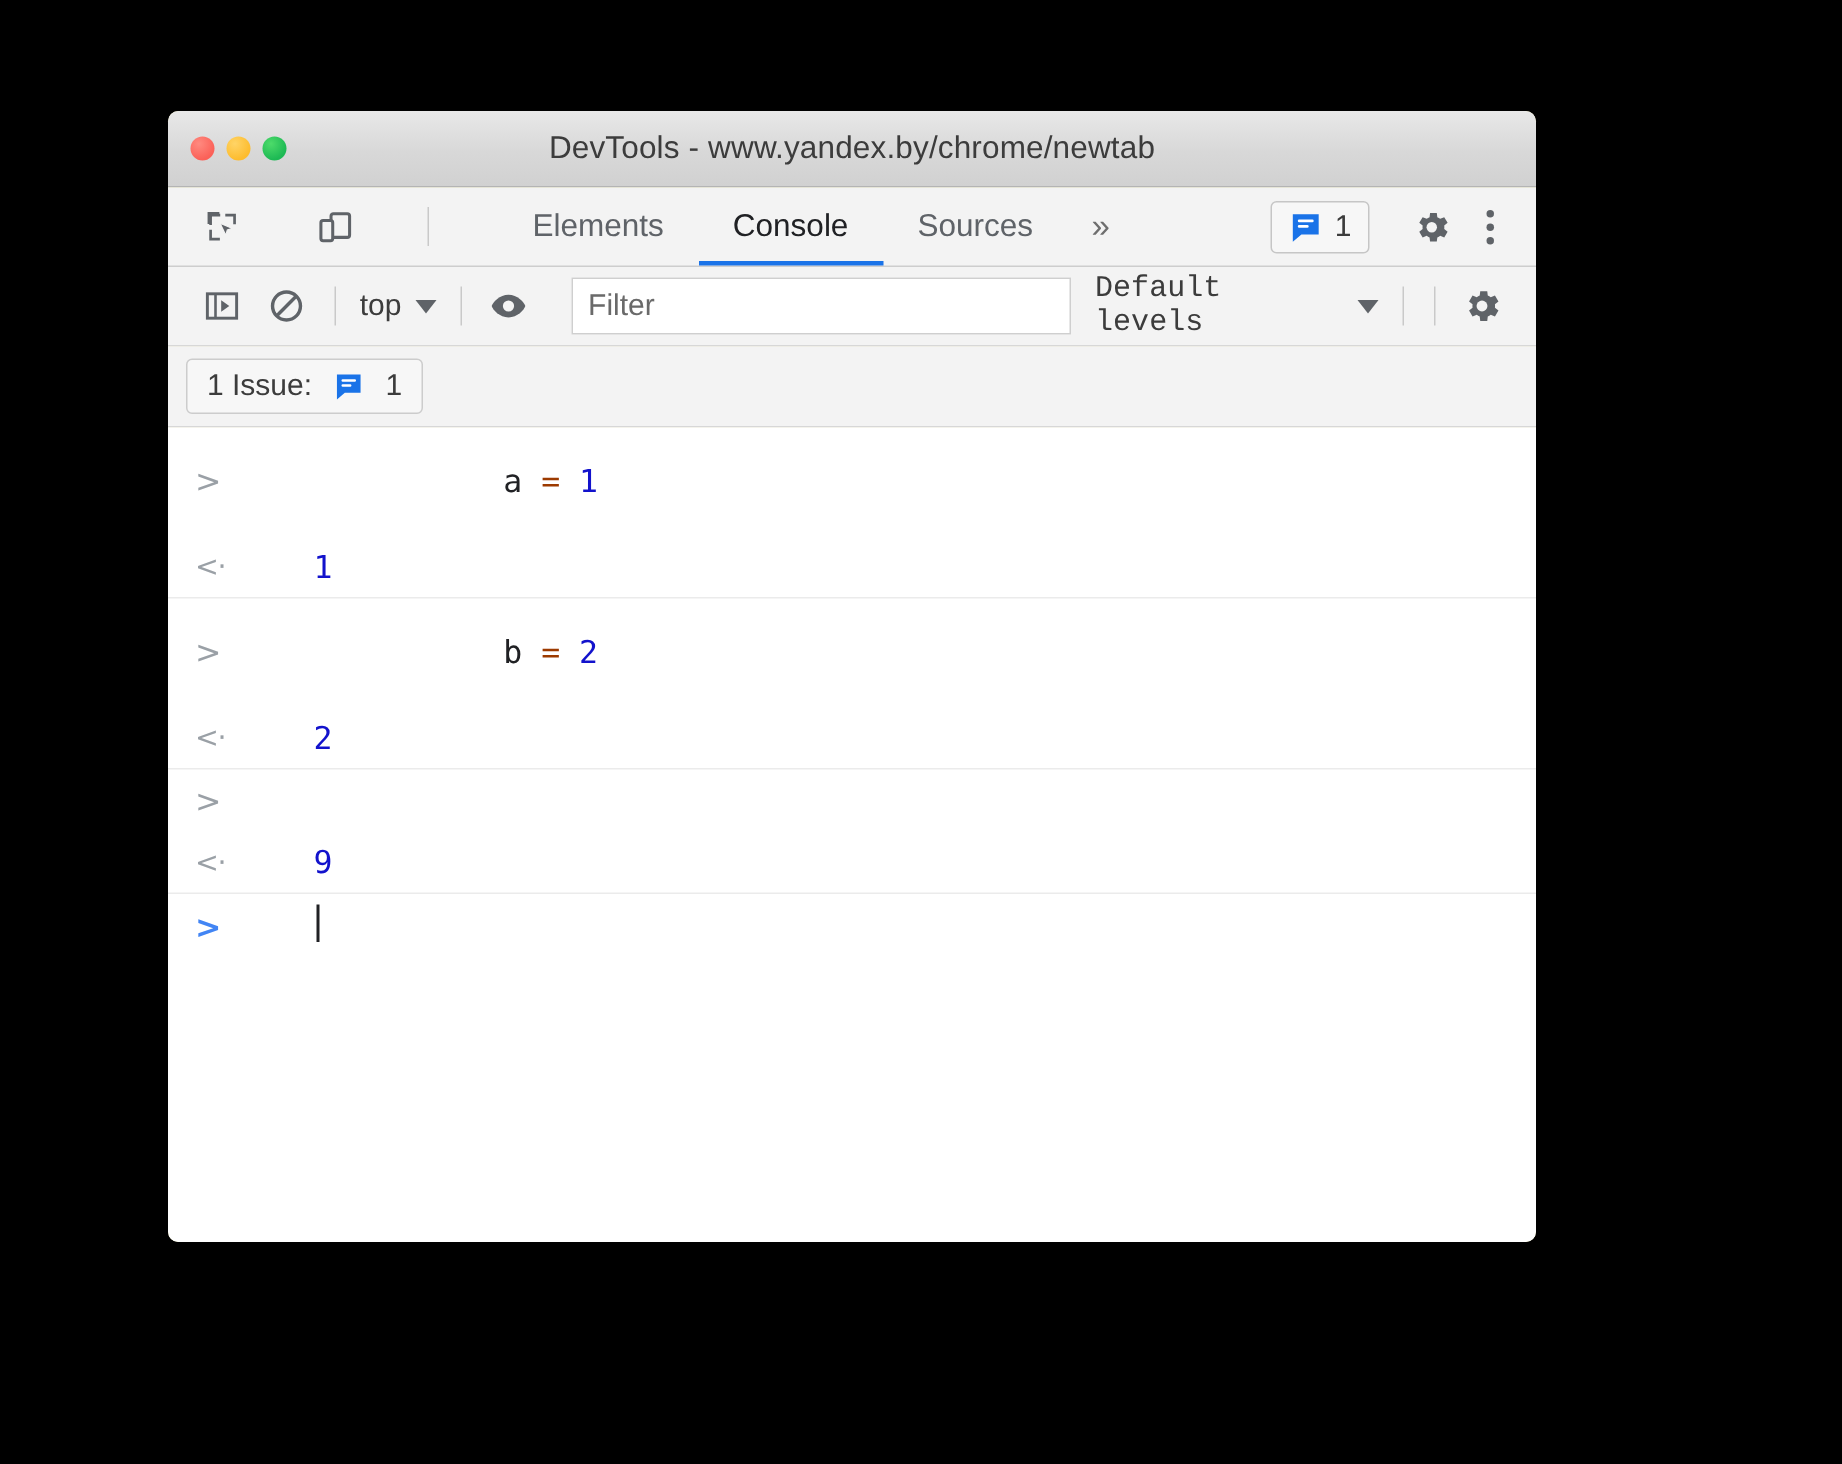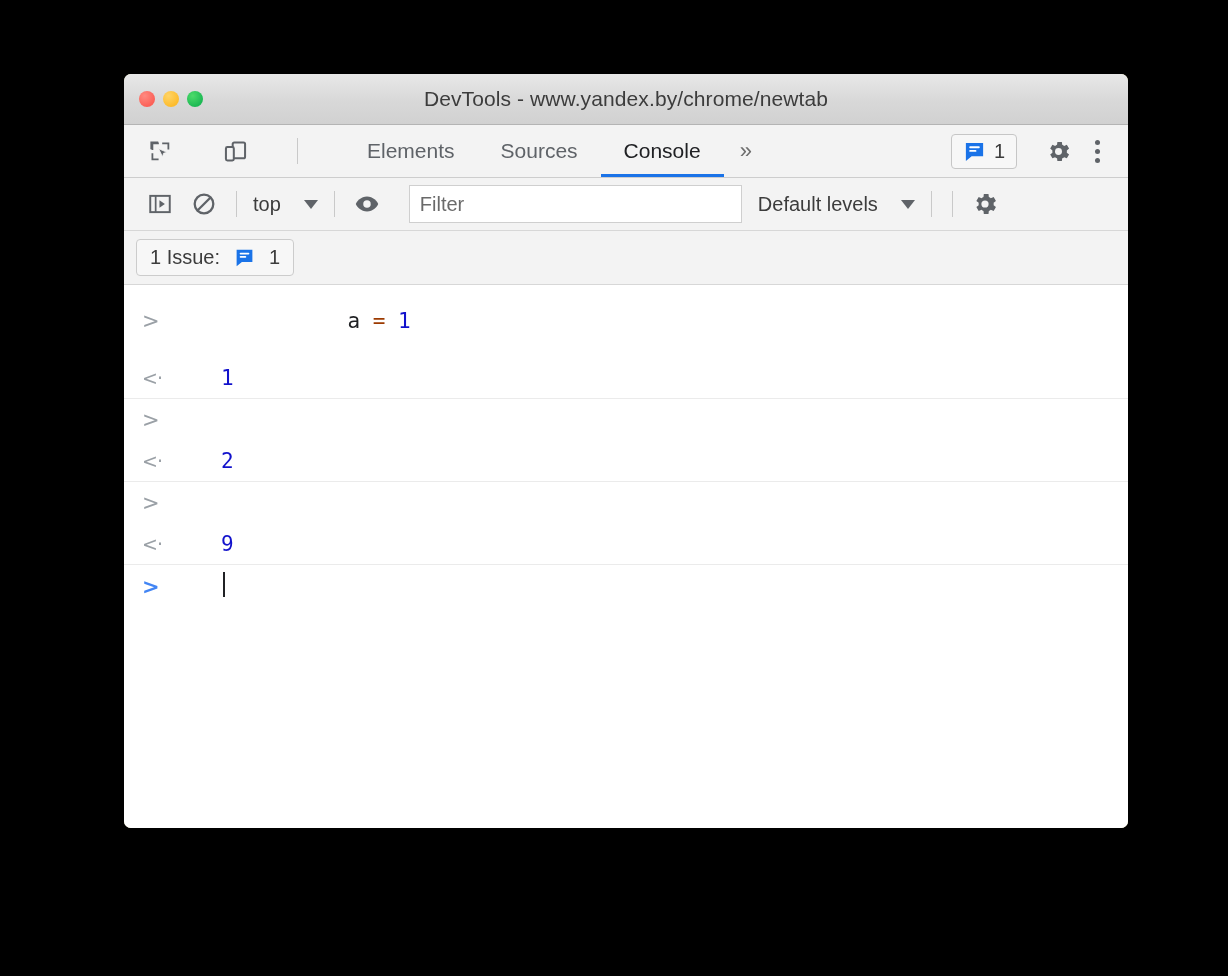--- a/index.html
+++ b/index.html
@@ -8,23 +8,23 @@
     width: 1228px;
     height: 976px;
     background: #000000;
     font-family: "Liberation Sans", sans-serif;
     overflow: hidden;
   }
 
   
   .window {
     position: absolute;
-    left: 124px;
+    left: 112px;
     top: 74px;
-    width: 1004px;
+    width: 912px;
     height: 754px;
     background: #fef9c3;
     border-radius: 7px 7px 7px 7px;
     overflow: hidden;
     box-shadow: 0 2px 10px rgba(0,0,0,0.35);
   }
 
   
   .titlebar {
     position: relative;
@@ -161,21 +161,21 @@
   }
   .ct-btn {
     width: 44px; height: 38px;
     display: flex; align-items: center; justify-content: center;
     cursor: pointer;
   }
   .ct-sep {
     width: 1px; height: 26px; background: #c9c9c9; margin: 0 10px; flex: none;
   }
   .ct-select {
-    display: flex; align-items: center; gap: 23px;
+    display: flex; align-items: center; gap: 9px;
     font-size: 20px; color: #3c3c3c; cursor: pointer;
     padding: 0 6px;
   }
   .caret {
     width: 0; height: 0;
     border-left: 7px solid transparent;
     border-right: 7px solid transparent;
     border-top: 9px solid #5f6368;
     display: block;
   }
@@ -188,20 +188,21 @@
     border: 1px solid #cfcfcf;
     font-size: 20px;
     color: #5f6368;
     padding: 0 10px;
     font-family: "Liberation Sans", sans-serif;
     outline: none;
   }
   .filter-input::placeholder { color: #6a6a6a; opacity: 1; }
   .levels {
     margin-left: 10px;
+    font-family: Liberation Mono, monospace;
   }
 
   
   .issues-bar {
     height: 54px;
     background: #f3f3f3;
     border-bottom: 1px solid #d7d7d7;
     display: flex;
     align-items: center;
     padding-left: 12px;
@@ -325,25 +326,25 @@
         </svg>
       </span>
     </div>
 
     <div class="tb-sep"></div>
 
     <div class="tabs">
       <div class="tab">
         <span>Elements</span>
       </div>
+      <div class="tab active">
+        <span>Console</span>
+      </div>
       <div class="tab">
         <span>Sources</span>
-      </div>
-      <div class="tab active">
-        <span>Console</span>
       </div>
       <div class="tab-more">
         <span>»</span>
       </div>
     </div>
 
     <div class="tabbar-right">
       <div class="issues-chip">
         <span>
           <svg width="23" height="23" viewBox="0 0 24 24">
@@ -464,20 +465,23 @@
         </div>
         <div class="code">1</div>
       </div>
     </div>
 
     <div class="group">
       <div class="row">
         <div class="gutter">
           <span class="chev-in">&gt;</span>
         </div>
+        <div class="code">
+          <span class="tok-ident">b</span><span> </span><span class="tok-op">=</span><span> </span><span class="tok-num">2</span>
+        </div>
       </div>
       <div class="row result">
         <div class="gutter">
           <span class="chev-out">&lt;·</span>
         </div>
         <div class="code">2</div>
       </div>
     </div>
 
     <div class="group">

